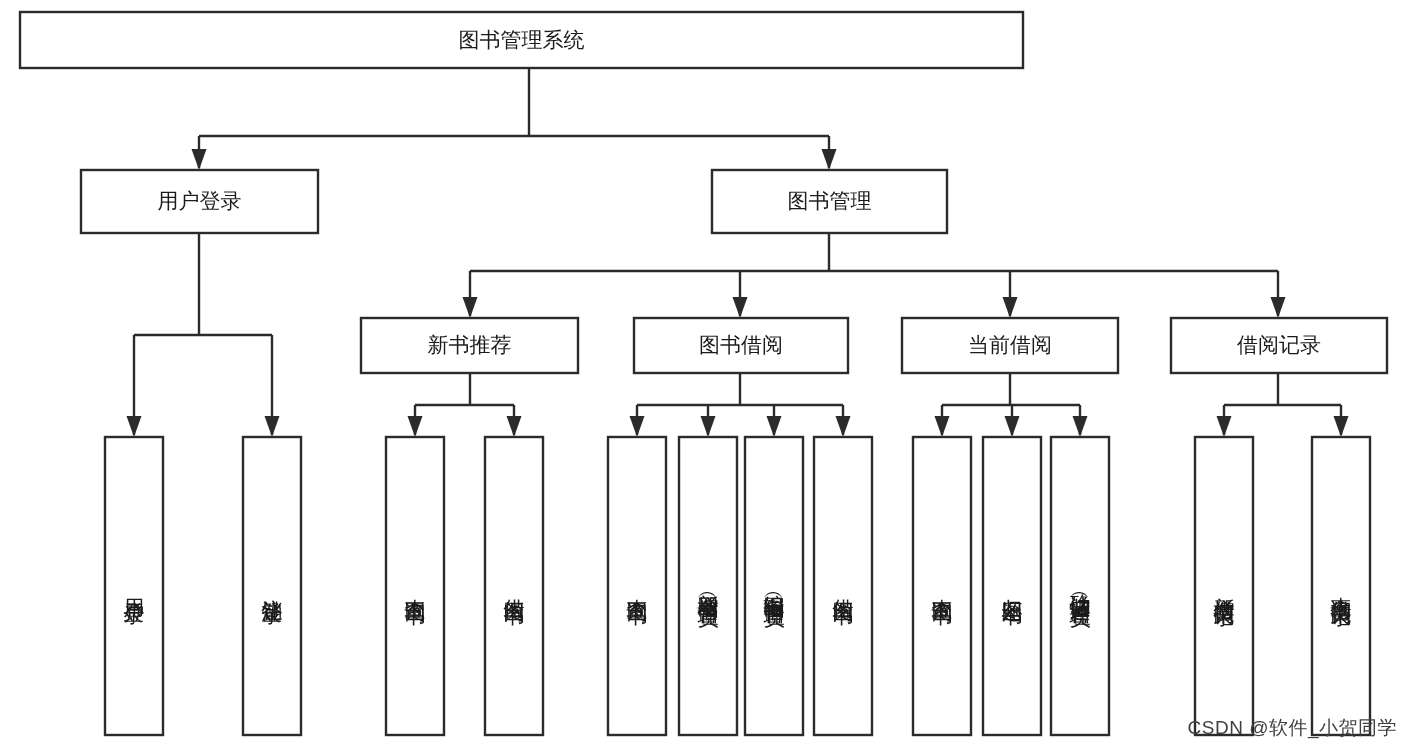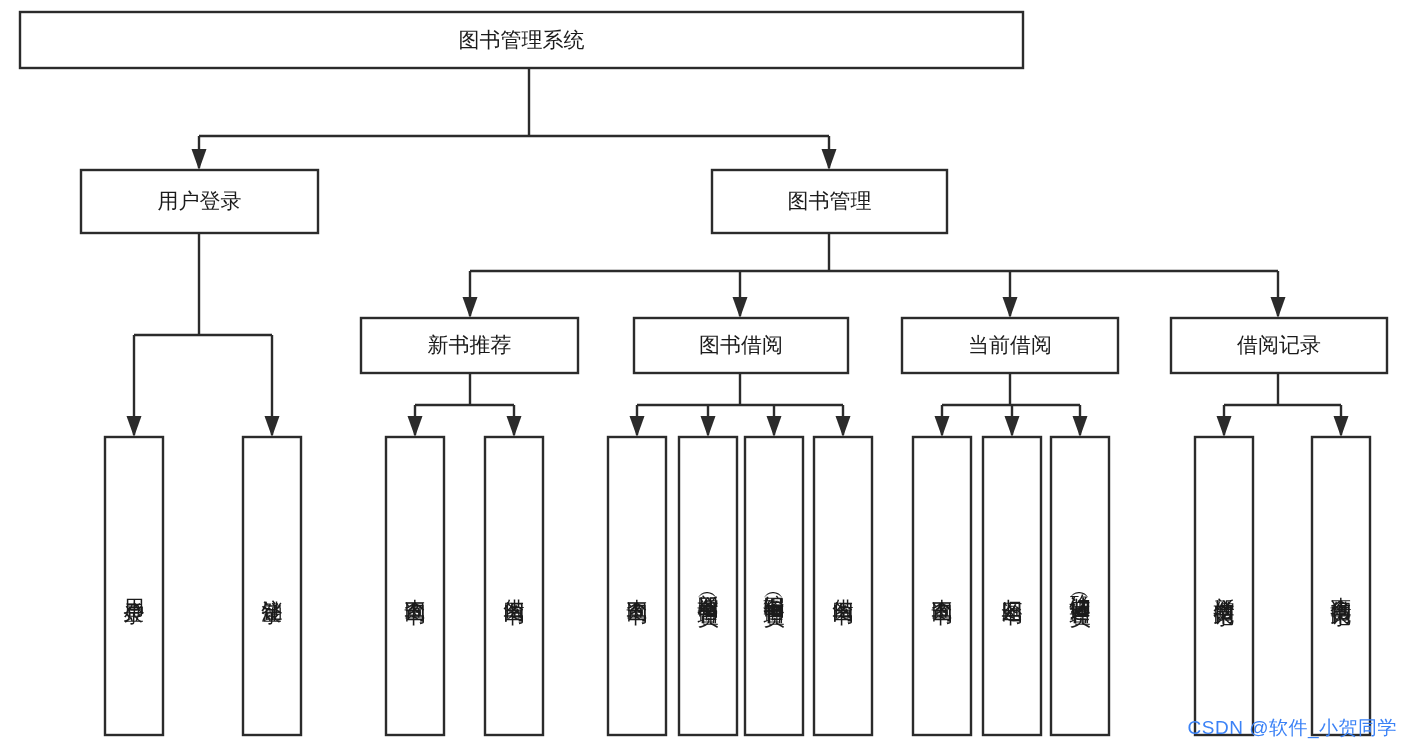--- a/index.html
+++ b/index.html
@@ -61,21 +61,21 @@
     text-align: center;
     white-space: nowrap;
     pointer-events: none;
   }
   .watermark {
     position: absolute;
     right: 8px;
     bottom: 6px;
     font-family: "Liberation Sans", "DejaVu Sans", sans-serif;
     font-size: 19px;
-    color: #3b82f6;
+    color: #404040;
     letter-spacing: 0.5px;
     white-space: nowrap;
   }
 </style>
 </head>
 <body>
 
 <div id="diagram-root">
   <svg id="diagram-svg" viewBox="0 0 1405 747">
     <g id="edges-layer">

